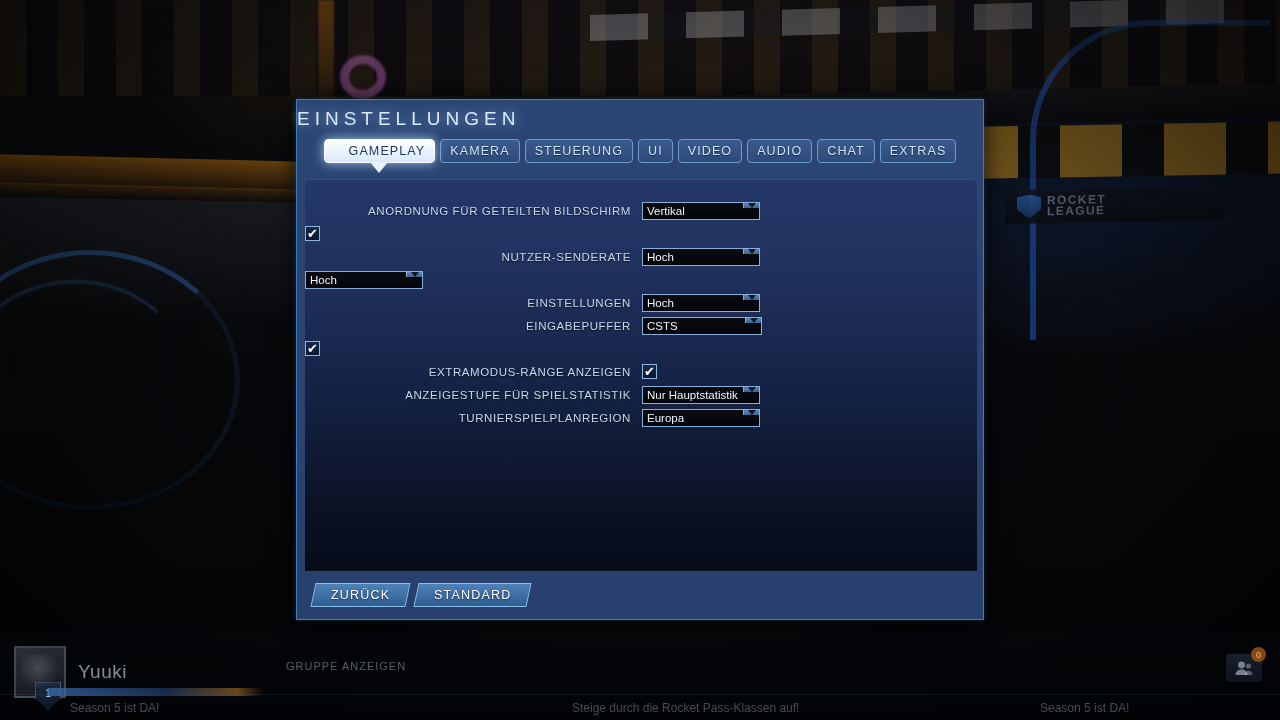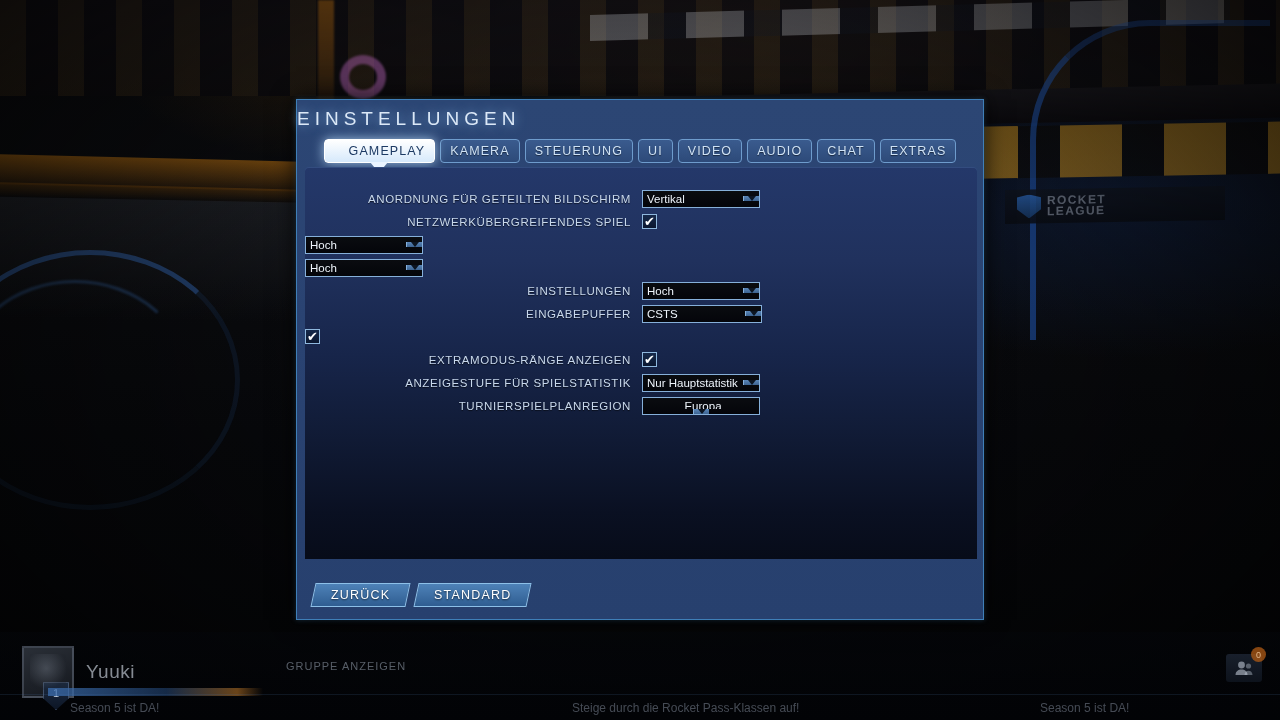--- a/index.html
+++ b/index.html
@@ -167,40 +167,40 @@
   .tab.active::after {
     content: "";
     position: absolute; left: 50%; bottom: -11px;
     transform: translateX(-50%);
     width: 0; height: 0;
     border-left: 9px solid transparent;
     border-right: 9px solid transparent;
     border-top: 11px solid #eaf4ff;
   }
   #content-panel {
-    position: absolute; left: 8px; top: 67px; width: 672px; height: 392px;
+    position: absolute; left: 8px; top: 79px; width: 672px; height: 392px;
     border-radius: 4px 4px 0 0;
     background: linear-gradient(180deg, #24386a 0%, #20315d 24%, #17254a 48%, #101a34 70%, #0a1022 88%, #070c19 100%);
     box-shadow: inset 0 1px 0 rgba(120,170,225,.18);
     overflow: hidden;
   }
   #rows { padding-top: 20px; }
   .row {
     display: flex; align-items: center;
     height: 23px; margin-bottom: 0;
   }
   .row-label {
     width: 337px; text-align: right; padding-right: 11px;
     color: #c8d8ec; font-size: 11.5px; letter-spacing: .6px;
     text-shadow: 0 1px 1px rgba(0,0,0,.6);
   }
   .row-ctrl { display: flex; align-items: center; }
 
   .dropdown {
-    display: flex; align-items: center;
+    display: flex; align-items: flex-start;
     width: 118px; height: 18px;
     border: 1px solid #86b0da;
     background: linear-gradient(180deg, #0a0c10, #04050a);
     cursor: pointer;
   }
   .dropdown .dd-value {
     flex: 1; color: #eef4fb; font-size: 11.5px;
     padding-left: 4px; line-height: 16px;
     white-space: nowrap; overflow: hidden;
   }
@@ -242,21 +242,21 @@
   }
   .skew-btn span { display: inline-block; transform: skewX(12deg); }
 
   
   #hud {
     position: absolute; left: 0; right: 0; bottom: 0; height: 88px;
     background: linear-gradient(180deg, rgba(4,6,10,.55), rgba(2,3,6,.95));
   }
   #player-card {
     position: absolute; left: 14px; bottom: 22px;
-    display: flex; align-items: center; gap: 12px; margin-left: 8px;
+    display: flex; align-items: center; gap: 12px;
   }
   #avatar {
     width: 52px; height: 52px;
     border: 2px solid rgba(120,132,150,.38);
     background: linear-gradient(160deg, #2a2f37, #14171d);
     position: relative;
   }
   #avatar::after {
     content: ""; position: absolute; left: 6px; top: 6px; right: 6px; bottom: 6px;
     background: radial-gradient(circle at 45% 40%, rgba(150,160,175,.30), rgba(30,34,42,.2) 70%);
@@ -359,28 +359,28 @@
           <div class="row-ctrl">
             <div class="dropdown" style="width: 118px;">
               <div class="dd-value">Vertikal</div>
               <div class="dd-arrow">
                 <i></i>
               </div>
             </div>
           </div>
         </div>
         <div class="row">
-          <div class="row-label">NETZWERKÜBERGREIFENDES SPIEL</div>
           <div class="row-ctrl">
             <div class="checkbox">
               <span>✔</span>
             </div>
           </div>
         </div>
         <div class="row">
+          <div class="row-label">NUTZER-SENDERATE</div>
           <div class="row-ctrl">
             <div class="dropdown" style="width: 118px;">
               <div class="dd-value">Hoch</div>
               <div class="dd-arrow">
                 <i></i>
               </div>
             </div>
           </div>
         </div>
         <div class="row">
@@ -437,21 +437,21 @@
               <div class="dd-value">Nur Hauptstatistik</div>
               <div class="dd-arrow">
                 <i></i>
               </div>
             </div>
           </div>
         </div>
         <div class="row">
           <div class="row-label">TURNIERSPIELPLANREGION</div>
           <div class="row-ctrl">
-            <div class="dropdown" style="width: 118px; flex-direction: column;">
+            <div class="dropdown" style="width: 118px;">
               <div class="dd-value">Europa</div>
               <div class="dd-arrow">
                 <i></i>
               </div>
             </div>
           </div>
         </div>
       </div>
   </div>
 

